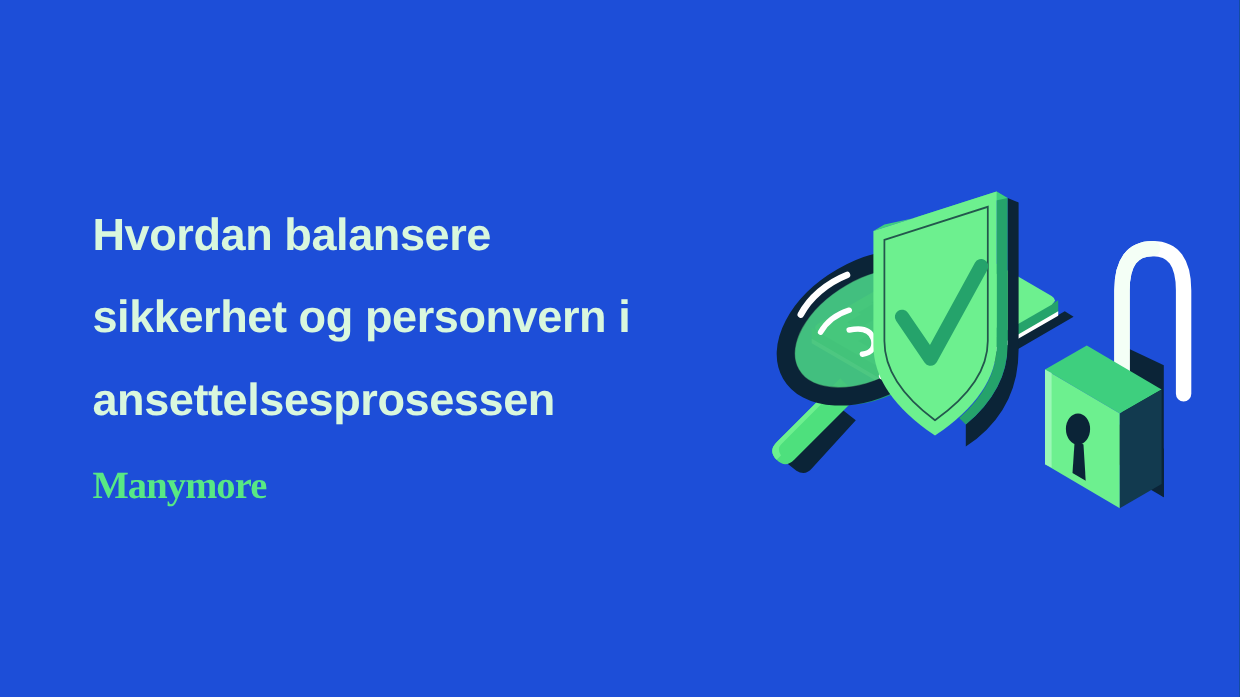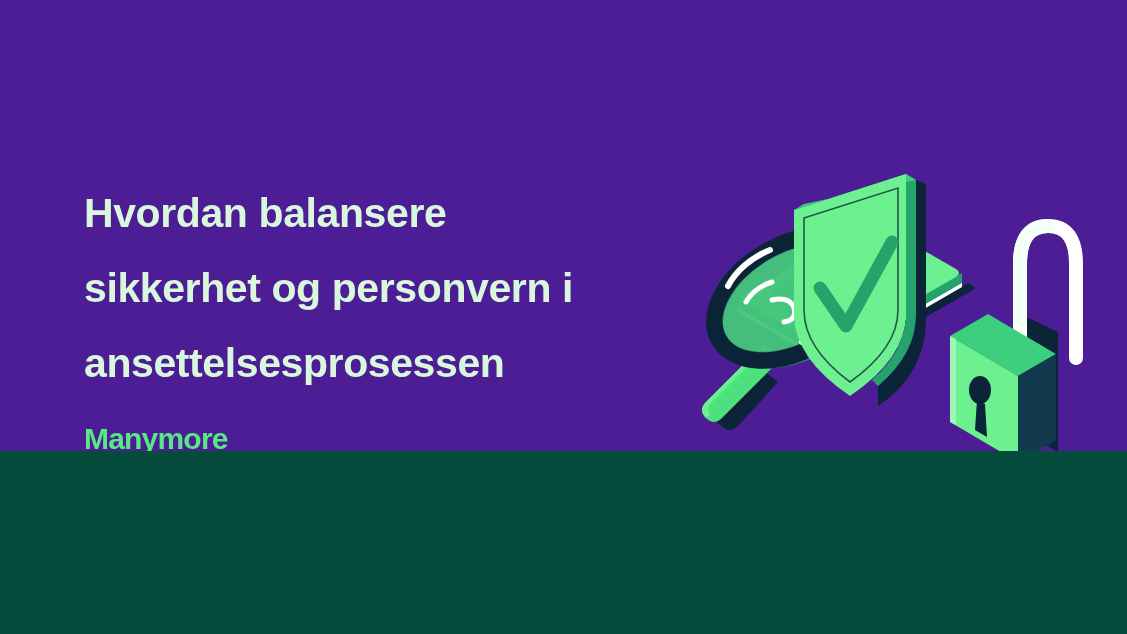--- a/index.html
+++ b/index.html
@@ -10,22 +10,22 @@
   body {
     width: 1127px;
     height: 634px;
     overflow: hidden;
     font-family: "Liberation Sans", sans-serif;
     background: #064c3c;
   }
   .banner {
     position: relative;
     width: 1127px;
-    height: 451px;
-    background: #4c1d95;
+    height: 634px;
+    background: #1d4ed8;
     overflow: hidden;
   }
 
   
   .text-block {
     position: absolute;
     left: 84px;
     top: 176px;
     width: 540px;
   }
@@ -34,22 +34,22 @@
     font-family: "Liberation Sans", sans-serif;
     font-size: 41px;
     font-weight: 700;
     line-height: 75px;
     letter-spacing: -0.4px;
     color: #d9f7dd;
     white-space: pre-line;
   }
   .logo {
     margin-top: 23px;
-    font-family: Liberation Sans, sans-serif;
-    font-size: 30px;
+    font-family: Liberation Serif, serif;
+    font-size: 35px;
     font-weight: 700;
     letter-spacing: -0.8px;
     color: #58e884;
     line-height: 1;
   }
 
   
   .illustration {
     position: absolute;
     left: 620px;

